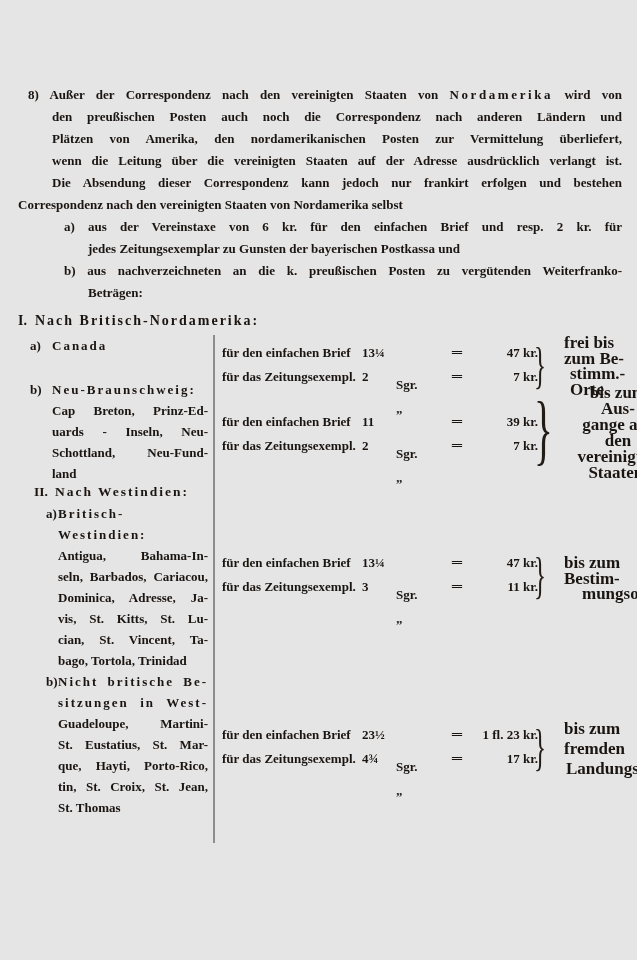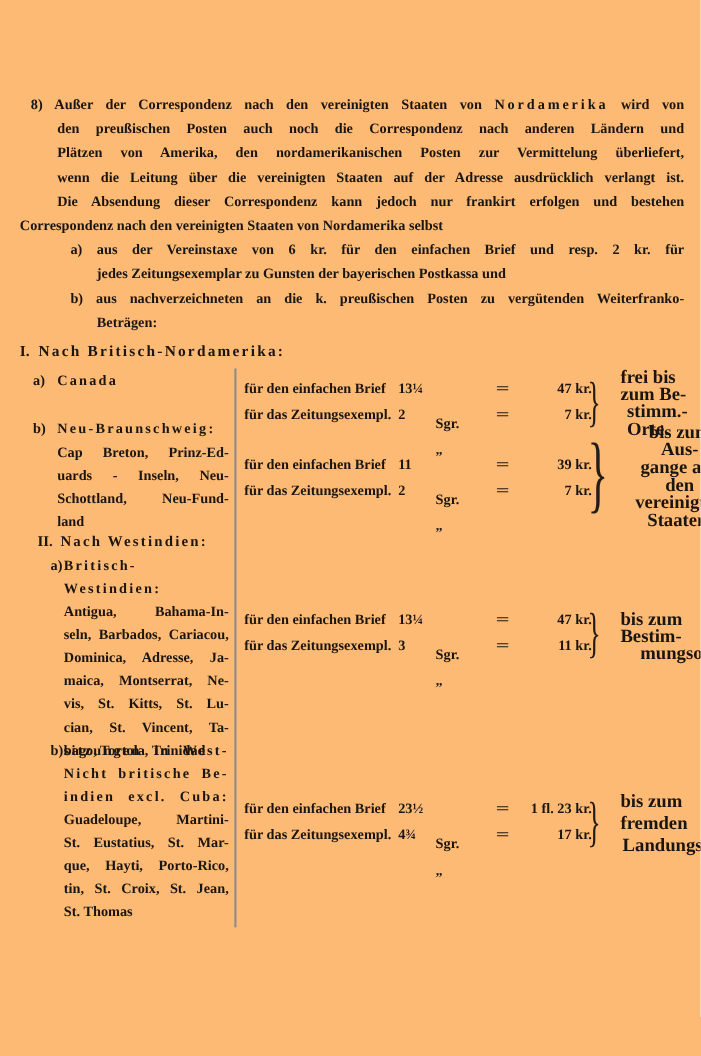--- a/index.html
+++ b/index.html
@@ -1,17 +1,17 @@
 <!DOCTYPE html>
 <html lang="de"><head>
 <meta charset="utf-8">
 <style>
   html,body{margin:0;padding:0;background:#fbfbf7;}
   .page{
-    position:relative;width:637px;height:960px;background:#fdba74;
+    position:relative;width:637px;height:960px;background:#e5e5e5;
     color:#1b1511;font-family:"Liberation Serif",serif;font-weight:700;
     overflow:hidden;
   }
   .content{position:absolute;left:18px;top:84px;width:604px;}
   
   .ln{font-size:13px;line-height:22px;height:22px;overflow:hidden;white-space:normal;}
   .jl{text-align:justify;text-align-last:justify;}
   .ind1{padding-left:10px;}
   .ind2{padding-left:34px;}
   .ind3{padding-left:46px;}
@@ -105,35 +105,33 @@
       </div>
 
       <div class="dest" style="top:170px">
         <span class="mk mk-in">a)</span>
         <div class="body-in">
           <div class="sp2">Britisch-Westindien:</div>
           <div class="dlines">
             <div class="jlx">Antigua, Bahama-In-</div>
             <div class="jlx">seln, Barbados, Cariacou,</div>
             <div class="jlx">Dominica, Adresse, Ja-</div>
-            <div class="jlx">maica, Montserrat, Ne-</div>
             <div class="jlx">vis, St. Kitts, St. Lu-</div>
             <div class="jlx">cian, St. Vincent, Ta-</div>
             <div>bago, Tortola, Trinidad</div>
           </div>
         </div>
       </div>
 
       <div class="dest" style="top:338px">
         <span class="mk mk-in">b)</span>
         <div class="body-in">
           <div class="dlines">
+            <div class="sp2 jlx">Nicht britische Be-</div>
             <div class="sp2 jlx">sitzungen in West-</div>
-            <div class="sp2 jlx">Nicht britische Be-</div>
-            <div class="sp2 jlx">indien excl. Cuba:</div>
           </div>
           <div class="dlines">
             <div class="jlx">Guadeloupe, Martini-</div>
             <div class="jlx">St. Eustatius, St. Mar-</div>
             <div class="jlx">que, Hayti, Porto-Rico,</div>
             <div class="jlx">tin, St. Croix, St. Jean,</div>
             <div>St. Thomas</div>
           </div>
         </div>
       </div>

